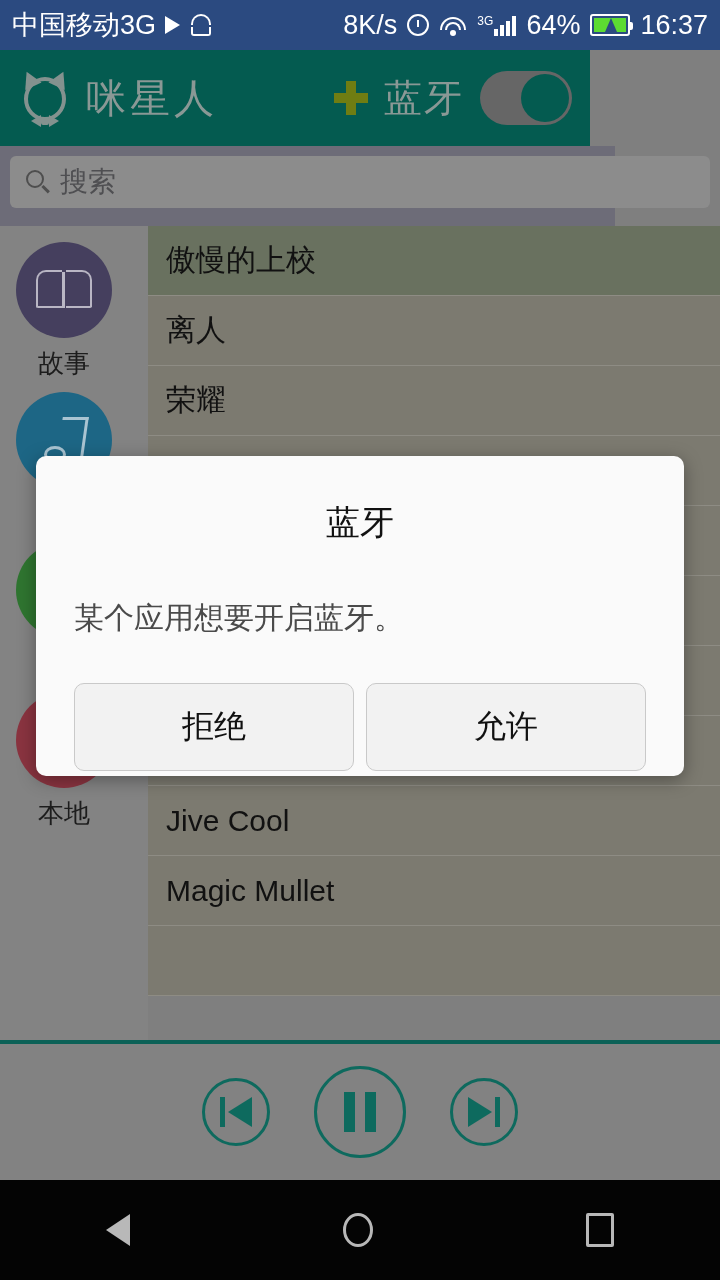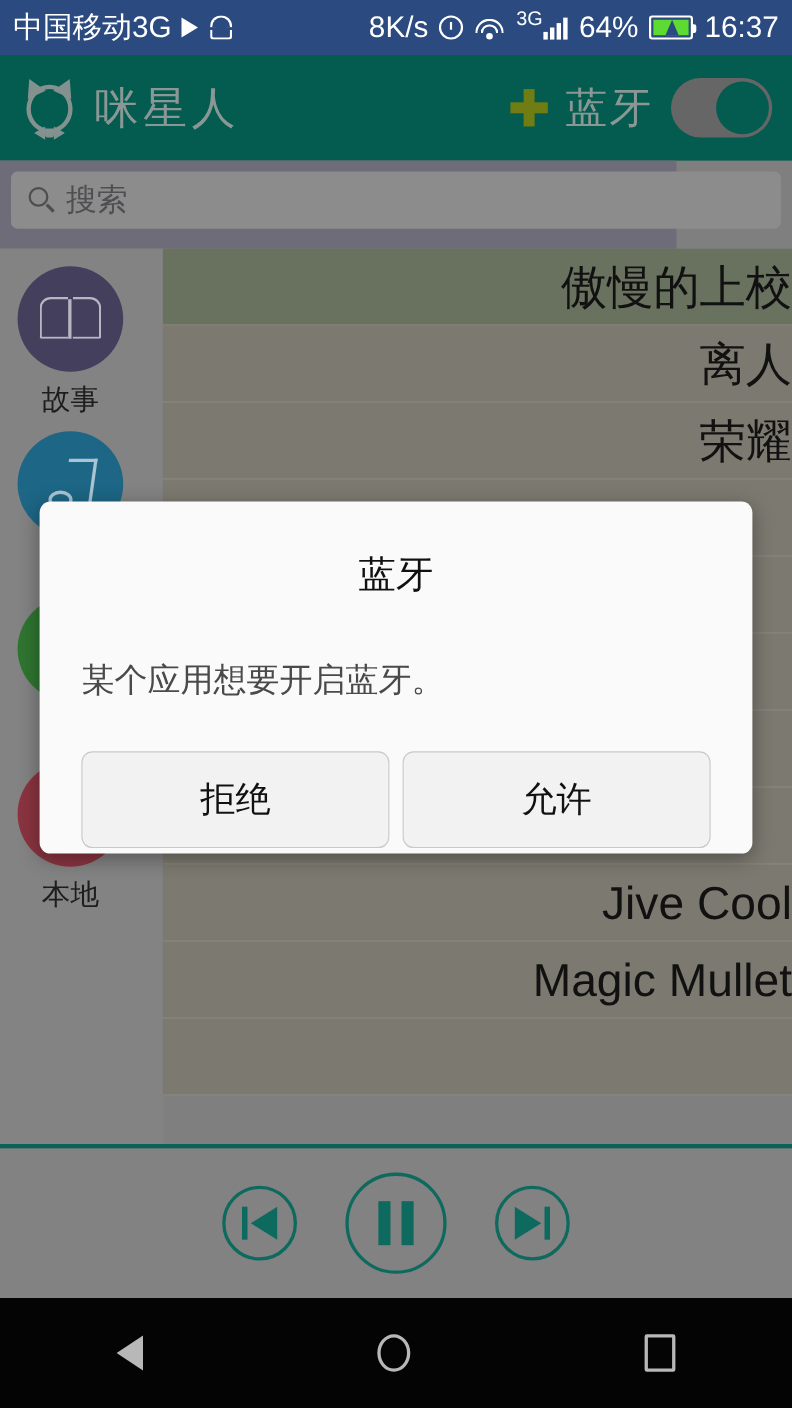--- a/index.html
+++ b/index.html
@@ -33,30 +33,30 @@
   .wifi .a1{width:26px;height:13px;bottom:6px;}
   .wifi .a2{width:16px;height:8px;bottom:6px;}
   .wifi .dot{position:absolute;left:50%;bottom:0;transform:translateX(-50%);width:6px;height:6px;border-radius:50%;background:#fff;border:none;}
   .signal { position:relative; display:flex; align-items:flex-end; gap:2px; height:22px; }
   .signal i { width:4px; background:#fff; display:block; }
   .signal i:nth-child(1){height:7px;}
   .signal i:nth-child(2){height:11px;}
   .signal i:nth-child(3){height:15px;}
   .signal i:nth-child(4){height:20px;}
   .sig-wrap { position:relative; display:flex; align-items:flex-end; }
-  .sig-3g { font-size:18px; position:relative; top:-8px; margin-right:1px; }
+  .sig-3g { font-size:12px; position:relative; top:-8px; margin-right:1px; }
   .battery { position:relative;width:40px;height:22px;border:2px solid #fff;border-radius:3px;display:flex;align-items:center;padding:2px; }
   .battery:after{content:"";position:absolute;right:-5px;top:6px;width:3px;height:8px;background:#fff;border-radius:0 2px 2px 0;}
   .battery .fill{width:100%;height:100%;background:#5ddb32;}
   .battery .bolt{position:absolute;left:13px;top:2px;width:0;height:0;border-left:6px solid transparent;border-right:6px solid transparent;border-bottom:14px solid #2b4a80;}
   .clock { font-size:27px; }
 
   
   #appbar {
-    position:absolute; left:0; top:50px; width:720px; height:96px;
+    position:absolute; left:0; top:50px; width:590px; height:96px;
     background:#045b50; display:flex; align-items:center; padding:0 18px;
   }
   .cat-logo { position:relative; width:54px; height:54px; margin-right:14px; }
   .cat-logo .face { position:absolute; left:6px; top:6px; width:42px; height:44px; border:4px solid #84928f; border-radius:50%; }
   .cat-logo .ear { position:absolute; width:0;height:0;border-left:9px solid transparent;border-right:9px solid transparent;border-bottom:16px solid #84928f; }
   .cat-logo .ear.l { left:3px; top:0px; transform:rotate(-25deg); }
   .cat-logo .ear.r { right:3px; top:0px; transform:rotate(25deg); }
   .cat-logo .bow { position:absolute; left:13px; bottom:-2px; width:28px; height:12px; }
   .cat-logo .bow i { position:absolute; top:0; width:0;height:0;border-top:6px solid transparent;border-bottom:6px solid transparent; }
   .cat-logo .bow i.bl{left:0;border-right:10px solid #84928f;}
@@ -99,21 +99,21 @@
   .ic-book .pg.r { right:0; border-radius:0 10px 2px 0; border-left:none; }
   .ic-book .sp { position:absolute; left:26px; top:2px; width:2.5px; height:36px; background:#b9b6c4; }
   .ic-note { position:relative; width:44px; height:46px; }
   .ic-note .flag { position:absolute; right:0; top:0; width:26px;height:40px;border:3px solid #a9c4d2;border-left:none;border-bottom:none;transform:skewX(-8deg); }
   .ic-note .bulb { position:absolute; left:2px; bottom:0; width:22px;height:17px;border:3px solid #a9c4d2;border-radius:50%; }
   .ic-local { position:relative; width:44px; height:44px; border:3px solid #c09aa0; border-radius:7px; }
   .ic-local:before { content:""; position:absolute; left:8px; top:9px; width:22px; height:18px; border:3px solid #c09aa0; border-radius:50% 50% 40% 40%; }
 
   #list { position:absolute; left:148px; top:0; width:572px; height:814px; overflow:hidden; }
   .row { height:70px; display:flex; align-items:center; padding-left:18px;
-         background:#7c7a70; border-bottom:1px solid #8e8c84; color:#111; font-size:42px;justify-content:flex-end; }
+         background:#7c7a70; border-bottom:1px solid #8e8c84; color:#111; font-size:30px; }
   .row.sel { background:#69715f; }
   .row.blank { background:#7c7a70; }
 
   
   #player { position:absolute; left:0; top:1040px; width:720px; height:140px; background:#828282; border-top:4px solid #0c6157;
             display:flex; align-items:center; justify-content:center; gap:44px; }
   .pbtn { border:3px solid #0e6a5e; border-radius:50%; display:flex; align-items:center; justify-content:center; }
   .pbtn.small { width:68px; height:68px; }
   .pbtn.big { width:92px; height:92px; }
   .ic-prev { position:relative; width:32px; height:30px; }

